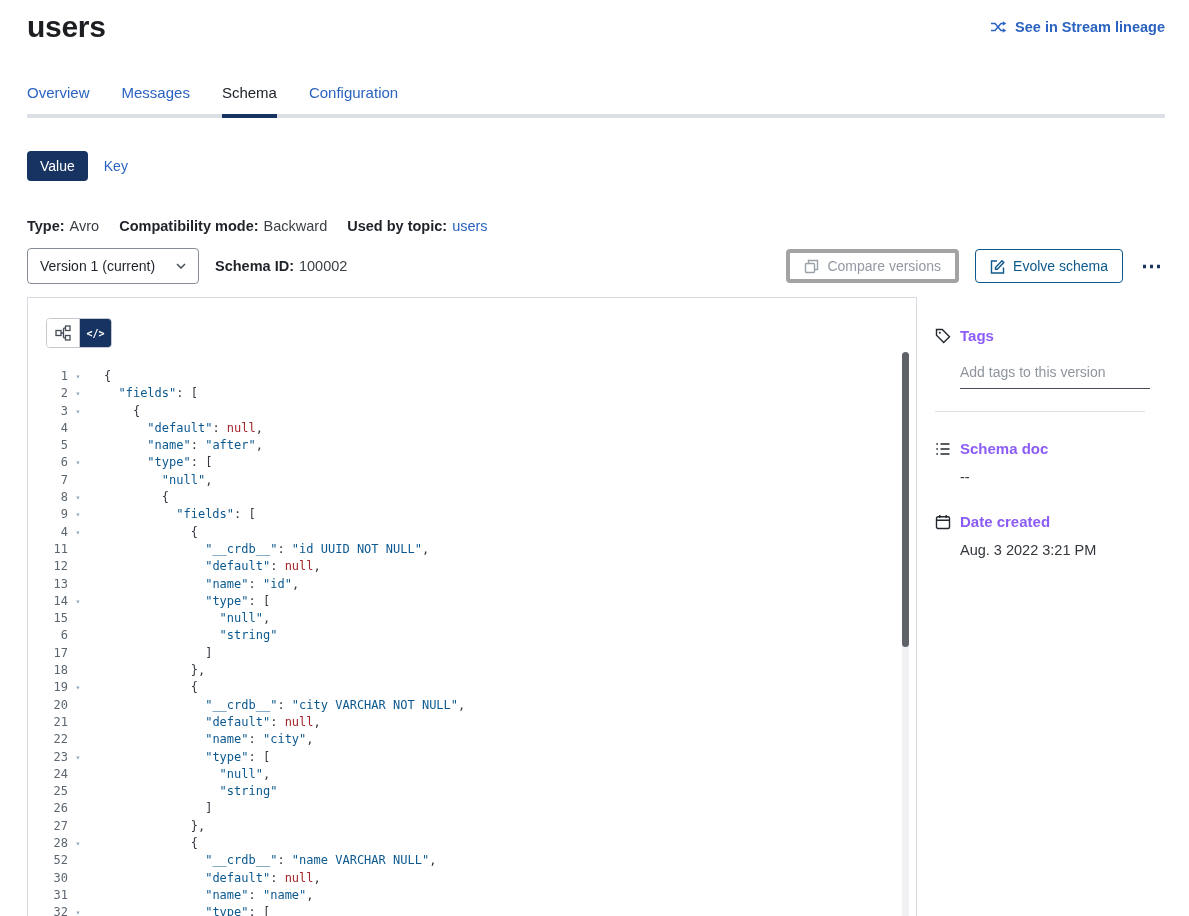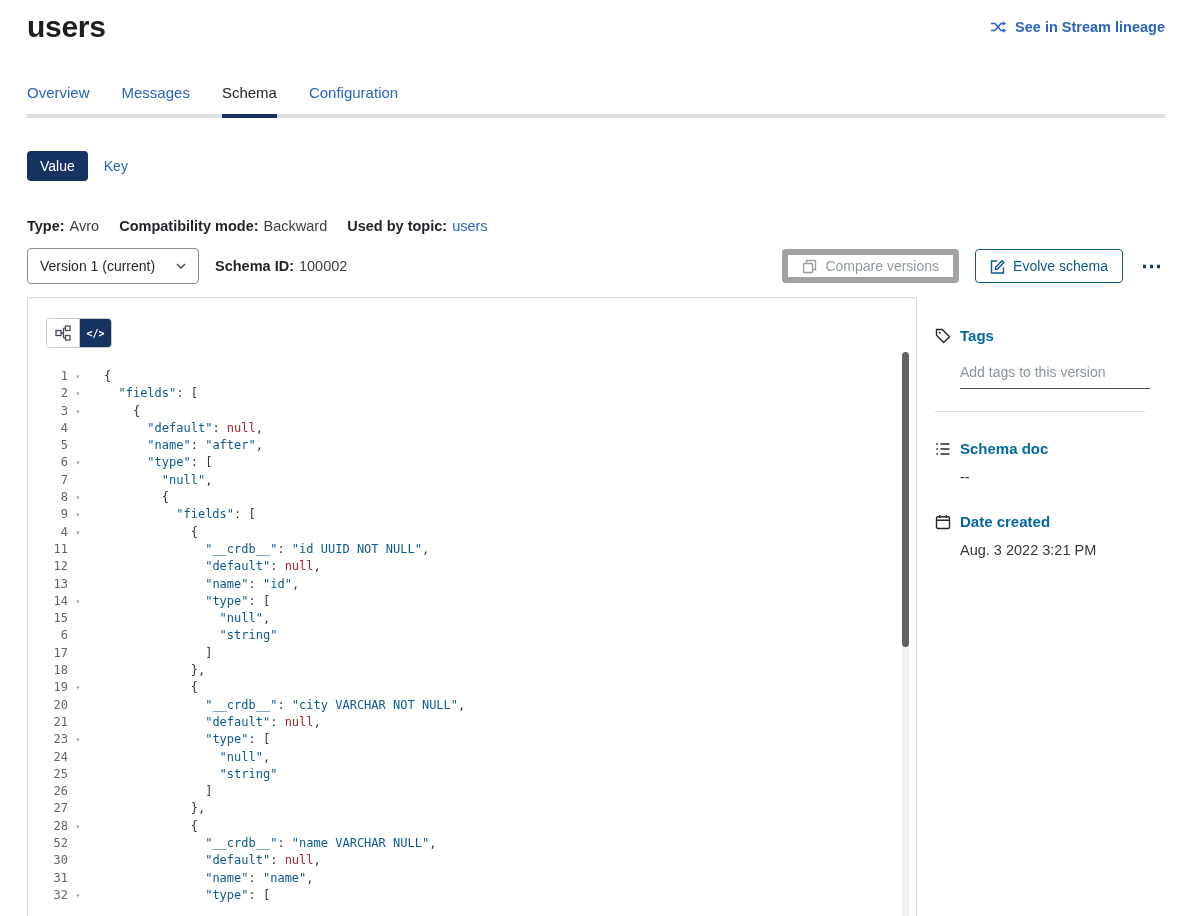--- a/index.html
+++ b/index.html
@@ -34,21 +34,21 @@
   .meta-value { color:#3a3f45; margin-left:5px; }
   .meta-link { color:#2a63c0; margin-left:5px; cursor:pointer; }
 
   
   .controls-row { margin-top:14px; display:flex; align-items:center; }
   .version-select { width:172px; height:36px; border:1px solid #878d96; border-radius:4px; background:#fff;
     display:flex; align-items:center; justify-content:space-between; padding:17px 12px; font-size:14px; color:#1f2329; cursor:pointer; }
   .schema-id { margin-left:16px; font-size:14.5px; }
   .right-actions { margin-left:auto; display:flex; align-items:center; gap:16px; }
   .btn-outline { height:34px; display:flex; align-items:center; gap:8px; padding:0 14px; border-radius:4px; background:#fff; font-size:14px; font-family:inherit; cursor:pointer; }
-  .btn-compare { border:6px solid #a3a3a3; color:#9299a3; }
+  .btn-compare { border:4px solid #a3a3a3; color:#9299a3; }
   .btn-evolve { border:1px solid #0e598c; color:#0e598c; }
   .btn-more { background:none; border:none; color:#173361; font-size:21px; font-weight:700; letter-spacing:1px; cursor:pointer; padding:0 2px; line-height:20px; }
 
   
   .main { margin-top:13px; display:flex; align-items:stretch; height:700px; }
   .code-panel { flex:1; min-width:0; border:1px solid #d7dae0; position:relative; background:#fff; }
   .panel-toolbar { padding:20px 0 0 18px; display:flex; }
   .seg { display:flex; border:1px solid #c4c9cf; border-radius:4px; overflow:hidden; }
   .seg-btn { width:32px; height:28px; display:flex; align-items:center; justify-content:center; background:#fff; border:none; cursor:pointer; padding:0; }
   .seg-btn + .seg-btn { border-left:1px solid #c4c9cf; }
@@ -66,21 +66,21 @@
   .t-s { color:#0c598f; }
   .t-u { color:#a4262c; }
 
   
   .scrollbar { position:absolute; top:54px; bottom:8px; right:7px; width:7px; background:#f1f1f4; border-radius:4px; }
   .scroll-thumb { position:absolute; top:0; left:0; width:7px; height:295px; background:#5f6368; border-radius:4px; cursor:pointer; }
 
   
   .sidebar { width:248px; flex:none; padding:30px 0 0 18px; }
   .side-heading-row { display:flex; align-items:center; gap:9px; }
-  .side-heading { font-size:15px; font-weight:700; color:#0369a1; }
+  .side-heading { font-size:15px; font-weight:700; color:#8b5cf6; }
   .tags-input { display:block; margin:16px 0 0 25px; width:190px; border:none; border-bottom:1px solid #4a4f57;
     padding:4px 0 8px; font-size:14px; color:#1f2329; font-family:inherit; outline:none; background:transparent; }
   .tags-input::placeholder { color:#8f959e; }
   .side-divider { margin:22px 20px 0 0; border:none; border-top:1px solid #dbdee3; }
   .side-section { margin-top:28px; }
   .side-value { margin:12px 0 0 25px; font-size:14.5px; color:#33373d; }
   .icon { display:inline-flex; flex:none; }
 </style>
 </head>
 <body>
@@ -197,20 +197,21 @@
           <div class="code-line"><span class="ln">12</span><span class="tri"></span><span class="code-text"><span class="t-p">              </span><span class="t-k">"default"</span><span class="t-p">: </span><span class="t-u">null</span><span class="t-p">,</span></span></div>
           <div class="code-line"><span class="ln">13</span><span class="tri"></span><span class="code-text"><span class="t-p">              </span><span class="t-k">"name"</span><span class="t-p">: </span><span class="t-s">"id"</span><span class="t-p">,</span></span></div>
           <div class="code-line"><span class="ln">14</span><span class="tri">▾</span><span class="code-text"><span class="t-p">              </span><span class="t-k">"type"</span><span class="t-p">: [</span></span></div>
           <div class="code-line"><span class="ln">15</span><span class="tri"></span><span class="code-text"><span class="t-p">                </span><span class="t-s">"null"</span><span class="t-p">,</span></span></div>
           <div class="code-line"><span class="ln">6</span><span class="tri"></span><span class="code-text"><span class="t-p">                </span><span class="t-s">"string"</span></span></div>
           <div class="code-line"><span class="ln">17</span><span class="tri"></span><span class="code-text"><span class="t-p">              ]</span></span></div>
           <div class="code-line"><span class="ln">18</span><span class="tri"></span><span class="code-text"><span class="t-p">            },</span></span></div>
           <div class="code-line"><span class="ln">19</span><span class="tri">▾</span><span class="code-text"><span class="t-p">            {</span></span></div>
           <div class="code-line"><span class="ln">20</span><span class="tri"></span><span class="code-text"><span class="t-p">              </span><span class="t-k">"__crdb__"</span><span class="t-p">: </span><span class="t-s">"city VARCHAR NOT NULL"</span><span class="t-p">,</span></span></div>
           <div class="code-line"><span class="ln">21</span><span class="tri"></span><span class="code-text"><span class="t-p">              </span><span class="t-k">"default"</span><span class="t-p">: </span><span class="t-u">null</span><span class="t-p">,</span></span></div>
+          <div class="code-line"><span class="ln">22</span><span class="tri"></span><span class="code-text"><span class="t-p">              </span><span class="t-k">"name"</span><span class="t-p">: </span><span class="t-s">"city"</span><span class="t-p">,</span></span></div>
           <div class="code-line"><span class="ln">23</span><span class="tri">▾</span><span class="code-text"><span class="t-p">              </span><span class="t-k">"type"</span><span class="t-p">: [</span></span></div>
           <div class="code-line"><span class="ln">24</span><span class="tri"></span><span class="code-text"><span class="t-p">                </span><span class="t-s">"null"</span><span class="t-p">,</span></span></div>
           <div class="code-line"><span class="ln">25</span><span class="tri"></span><span class="code-text"><span class="t-p">                </span><span class="t-s">"string"</span></span></div>
           <div class="code-line"><span class="ln">26</span><span class="tri"></span><span class="code-text"><span class="t-p">              ]</span></span></div>
           <div class="code-line"><span class="ln">27</span><span class="tri"></span><span class="code-text"><span class="t-p">            },</span></span></div>
           <div class="code-line"><span class="ln">28</span><span class="tri">▾</span><span class="code-text"><span class="t-p">            {</span></span></div>
           <div class="code-line"><span class="ln">52</span><span class="tri"></span><span class="code-text"><span class="t-p">              </span><span class="t-k">"__crdb__"</span><span class="t-p">: </span><span class="t-s">"name VARCHAR NULL"</span><span class="t-p">,</span></span></div>
           <div class="code-line"><span class="ln">30</span><span class="tri"></span><span class="code-text"><span class="t-p">              </span><span class="t-k">"default"</span><span class="t-p">: </span><span class="t-u">null</span><span class="t-p">,</span></span></div>
           <div class="code-line"><span class="ln">31</span><span class="tri"></span><span class="code-text"><span class="t-p">              </span><span class="t-k">"name"</span><span class="t-p">: </span><span class="t-s">"name"</span><span class="t-p">,</span></span></div>
           <div class="code-line"><span class="ln">32</span><span class="tri">▾</span><span class="code-text"><span class="t-p">              </span><span class="t-k">"type"</span><span class="t-p">: [</span></span></div>

